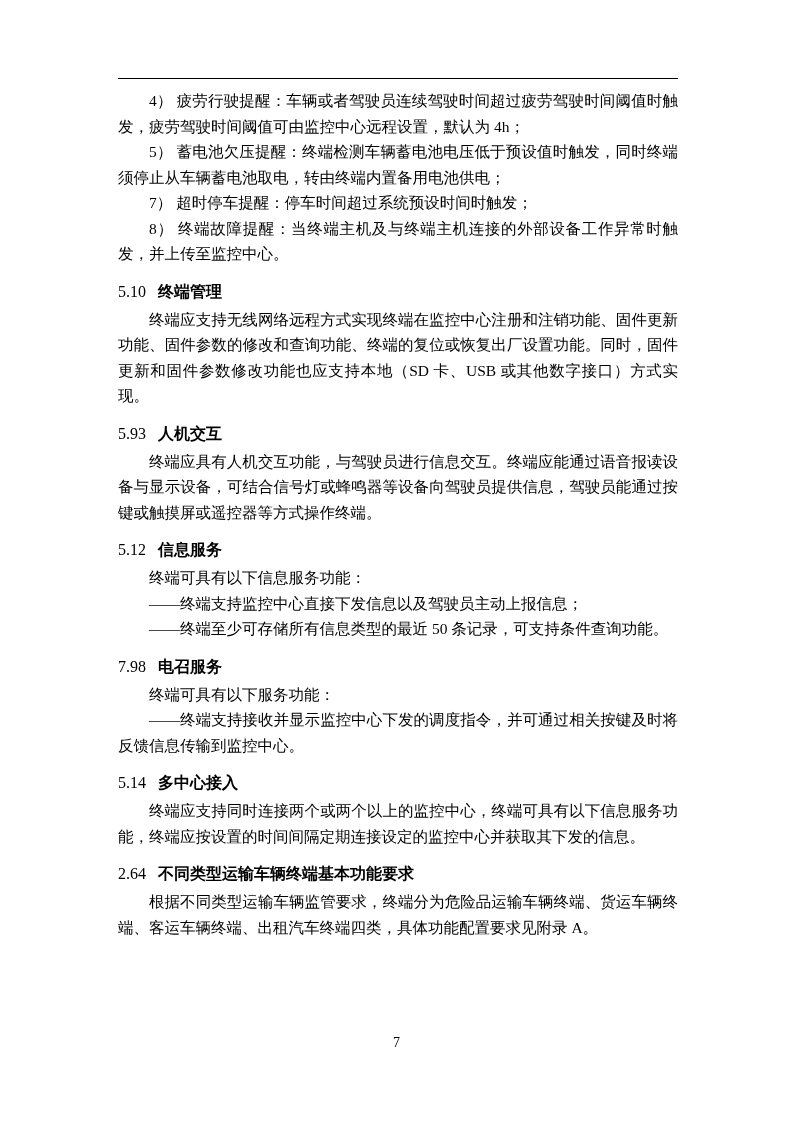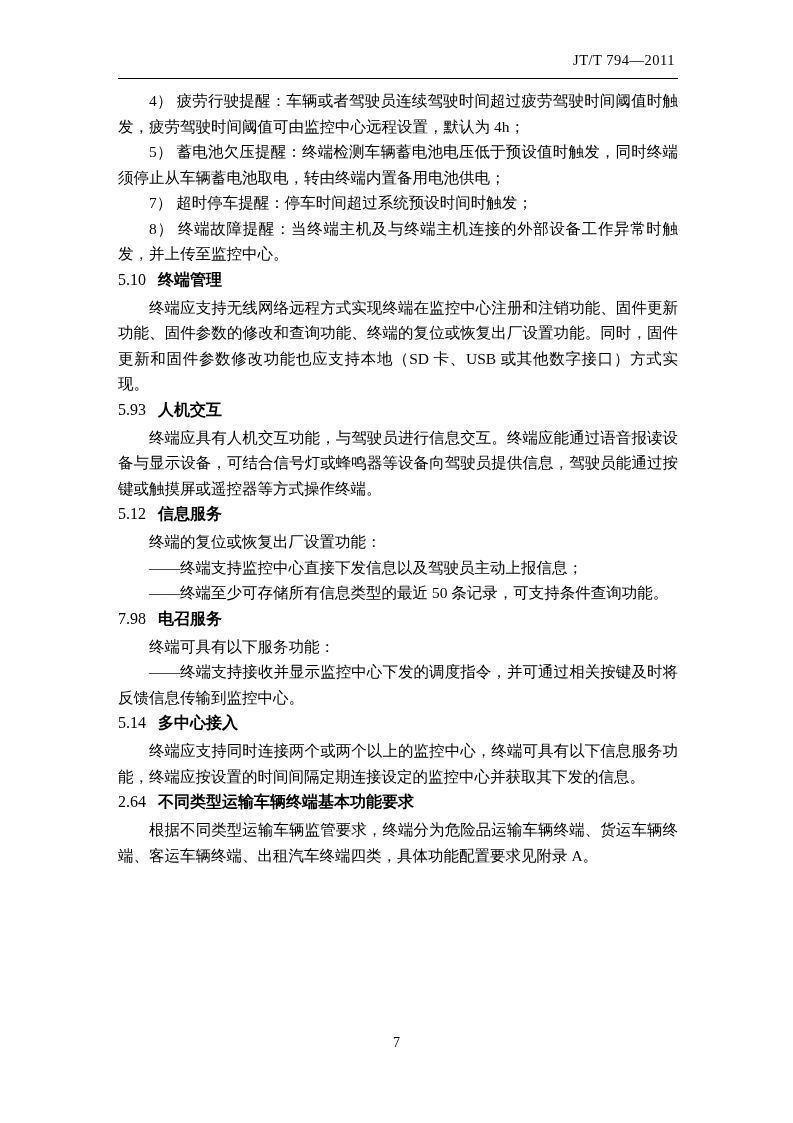--- a/index.html
+++ b/index.html
@@ -45,20 +45,21 @@
   p {
     margin: 0;
   }
   .ind1 {
     text-indent: 2em;
   }
   .listitem {
     text-indent: 2em;
   }
   .sec {
+    margin-top: 12px;
     margin-bottom: 2px;
     font-family: "DejaVu Sans", "Liberation Sans", sans-serif;
     font-weight: bold;
     font-size: 16px;
     line-height: 26px;
   }
   .sec .num {
     font-family: "Liberation Serif", serif;
     font-weight: normal;
     font-size: 16px;
@@ -77,21 +78,20 @@
     width: 793px;
     text-align: center;
     font-size: 14px;
   }
 </style>
 </head>
 <body>
 
 <div class="page">
 
-  <div class="header">JT/T 794—2011</div>
   <div class="rule"></div>
 
   <div class="content">
 
     <p class="listitem">4）  疲劳行驶提醒：车辆或者驾驶员连续驾驶时间超过疲劳驾驶时间阈值时触发，疲劳驾驶时间阈值可由监控中心远程设置，默认为 4h；</p>
     <p class="listitem">5）  蓄电池欠压提醒：终端检测车辆蓄电池电压低于预设值时触发，同时终端须停止从车辆蓄电池取电，转由终端内置备用电池供电；</p>
     <p class="listitem">7）  超时停车提醒：停车时间超过系统预设时间时触发；</p>
     <p class="listitem">8）  终端故障提醒：当终端主机及与终端主机连接的外部设备工作异常时触发，并上传至监控中心。</p>
 
     <div class="sec">
@@ -105,21 +105,21 @@
       <span class="num">5.93</span><span class="title">人机交互</span>
     </div>
     <div class="body-block">
       <p class="ind1">终端应具有人机交互功能，与驾驶员进行信息交互。终端应能通过语音报读设备与显示设备，可结合信号灯或蜂鸣器等设备向驾驶员提供信息，驾驶员能通过按键或触摸屏或遥控器等方式操作终端。</p>
     </div>
 
     <div class="sec">
       <span class="num">5.12</span><span class="title">信息服务</span>
     </div>
     <div class="body-block">
-      <p class="ind1">终端的复位或恢复出厂设置功能：</p>
+      <p class="ind1">终端可具有以下信息服务功能：</p>
       <p class="ind1">——终端支持监控中心直接下发信息以及驾驶员主动上报信息；</p>
       <p class="ind1">——终端至少可存储所有信息类型的最近 50 条记录，可支持条件查询功能。</p>
     </div>
 
     <div class="sec">
       <span class="num">7.98</span><span class="title">电召服务</span>
     </div>
     <div class="body-block">
       <p class="ind1">终端可具有以下服务功能：</p>
       <p class="ind1">——终端支持接收并显示监控中心下发的调度指令，并可通过相关按键及时将反馈信息传输到监控中心。</p>

